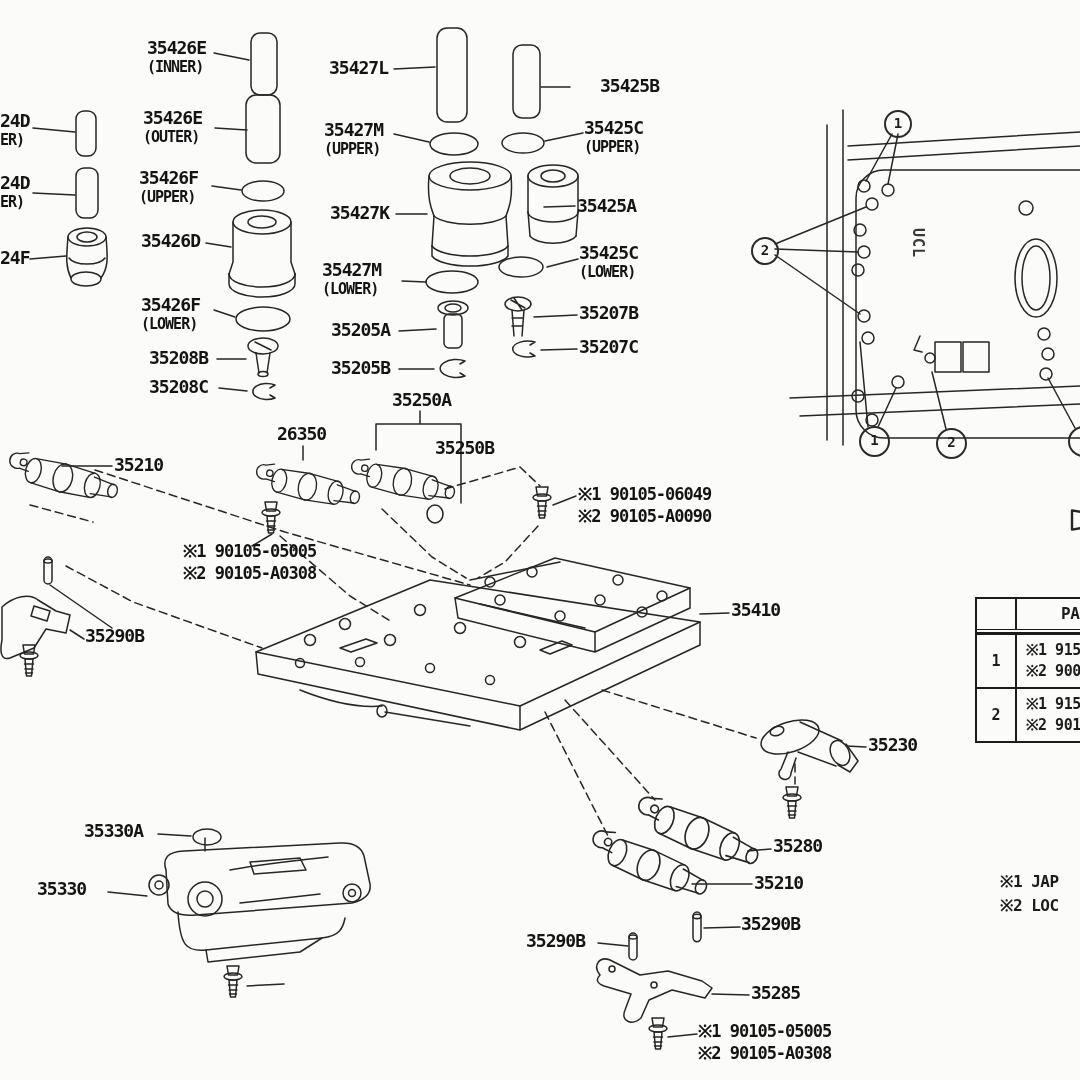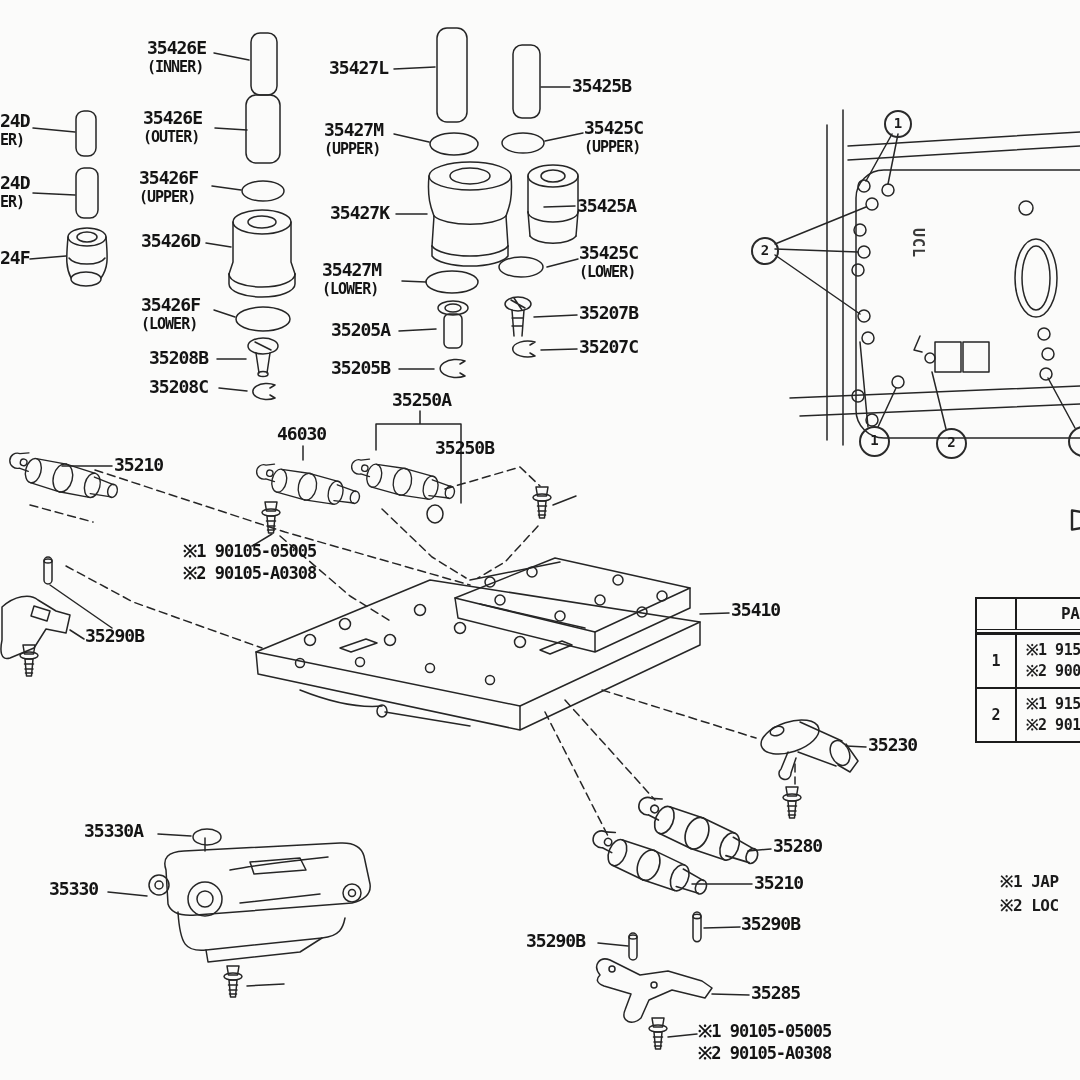--- a/index.html
+++ b/index.html
@@ -333,44 +333,48 @@
 <div class="lbl" style="left:0px;top:173px"><span>24D</span><span class="sub">ER)</span></div>
 <div class="lbl" style="left:0px;top:248px"><span>24F</span></div>
 
 <div class="lbl" style="left:329px;top:58px"><span>35427L</span></div>
 <div class="lbl" style="left:324px;top:120px"><span>35427M</span><span class="sub">(UPPER)</span></div>
 <div class="lbl" style="left:330px;top:203px"><span>35427K</span></div>
 <div class="lbl" style="left:322px;top:260px"><span>35427M</span><span class="sub">(LOWER)</span></div>
 <div class="lbl" style="left:331px;top:320px"><span>35205A</span></div>
 <div class="lbl" style="left:331px;top:358px"><span>35205B</span></div>
 
-<div class="lbl" style="left:572px;top:76px"><span>35425B</span></div>
+<div class="lbl" style="left:600px;top:76px"><span>35425B</span></div>
 <div class="lbl" style="left:584px;top:118px"><span>35425C</span><span class="sub">(UPPER)</span></div>
 <div class="lbl" style="left:577px;top:196px"><span>35425A</span></div>
 <div class="lbl" style="left:579px;top:243px"><span>35425C</span><span class="sub">(LOWER)</span></div>
 <div class="lbl" style="left:579px;top:303px"><span>35207B</span></div>
 <div class="lbl" style="left:579px;top:337px"><span>35207C</span></div>
 
 <div class="lbl" style="left:392px;top:390px"><span>35250A</span></div>
-<div class="lbl" style="left:277px;top:424px"><span>46030</span></div>
+<div class="lbl" style="left:277px;top:424px"><span>26350</span></div>
 <div class="lbl" style="left:435px;top:438px"><span>35250B</span></div>
 <div class="lbl" style="left:114px;top:455px"><span>35210</span></div>
 <div class="lbl" style="left:85px;top:626px"><span>35290B</span></div>
 <div class="lbl" style="left:731px;top:600px"><span>35410</span></div>
 
 <div class="lbl" style="left:868px;top:735px"><span>35230</span></div>
 <div class="lbl" style="left:773px;top:836px"><span>35280</span></div>
 <div class="lbl" style="left:754px;top:873px"><span>35210</span></div>
 <div class="lbl" style="left:741px;top:914px"><span>35290B</span></div>
 <div class="lbl" style="left:526px;top:931px"><span>35290B</span></div>
 <div class="lbl" style="left:751px;top:983px"><span>35285</span></div>
 
 <div class="lbl" style="left:84px;top:821px"><span>35330A</span></div>
-<div class="lbl" style="left:49px;top:879px"><span>35330</span></div>
-
+<div class="lbl" style="left:37px;top:879px"><span>35330</span></div>
+
+<div class="note" style="left:578px;top:483px">
+  <div>※1 90105-06049</div>
+      <div>※2 90105-A0090</div>
+</div>
 <div class="note" style="left:183px;top:540px">
   <div>※1 90105-05005</div>
       <div>※2 90105-A0308</div>
 </div>
 <div class="note" style="left:698px;top:1020px">
   <div>※1 90105-05005</div>
       <div>※2 90105-A0308</div>
 </div>
 
 <div class="callout" style="left:884px;top:110px">1</div>

